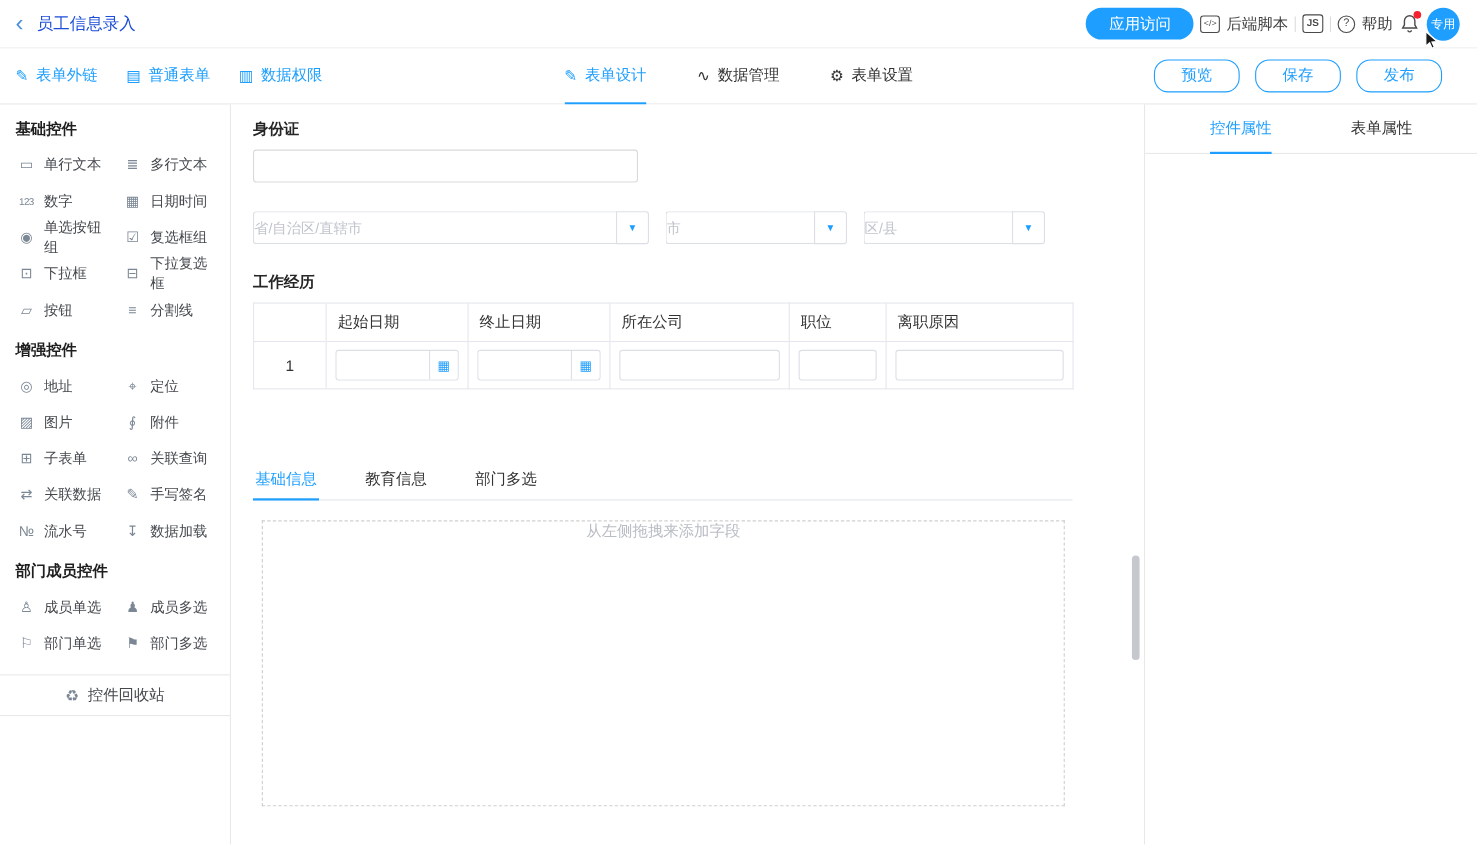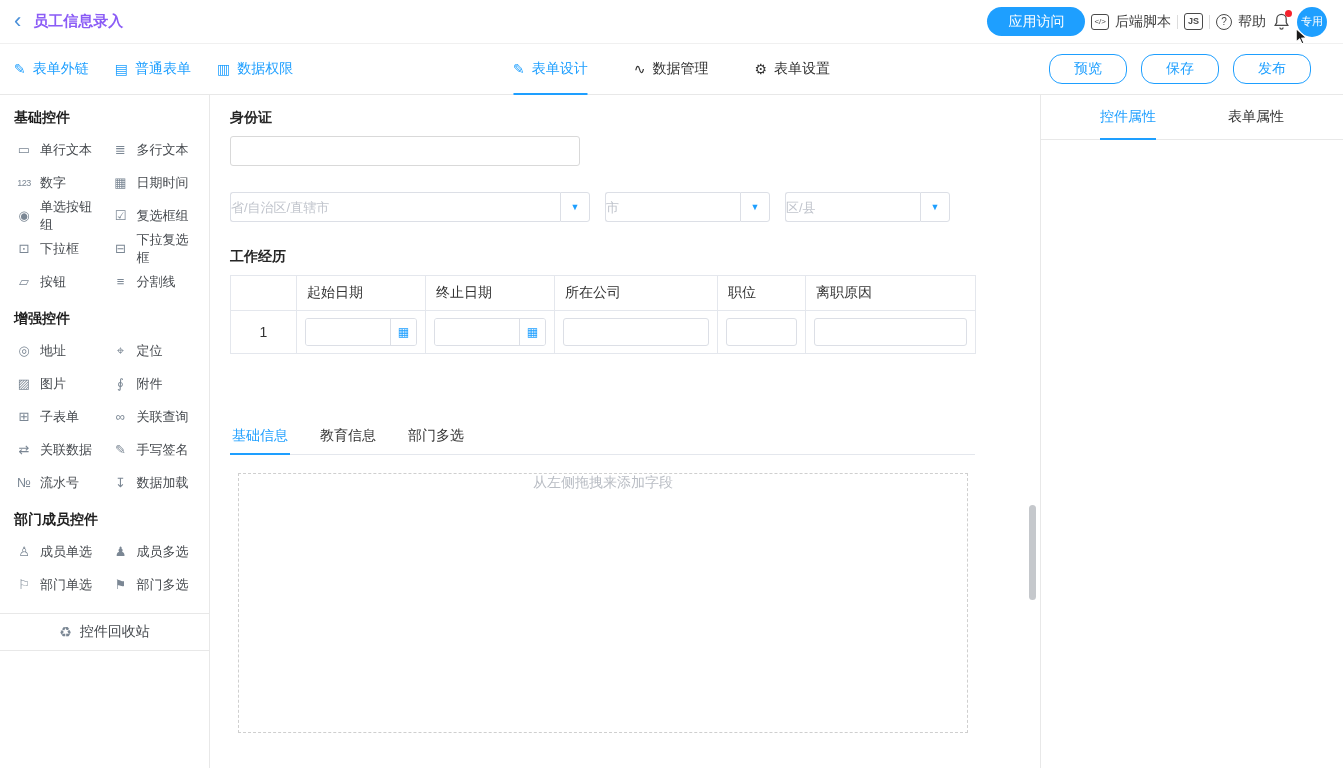--- a/index.html
+++ b/index.html
@@ -5,21 +5,21 @@
   *{box-sizing:border-box;margin:0;padding:0}
   :root{--accent:#1e9fff;--dot:#f5222d;--border:#e8e8e8;--input-border:#dcdfe6}
   html,body{width:1343px;height:768px}
   body{font-family:"Liberation Sans","DejaVu Sans",sans-serif;color:#333;background:#fff}
   .app{position:relative;width:1343px;height:768px;overflow:hidden;background:#fff}
 
   
   .app-header{height:44px;display:flex;align-items:center;justify-content:space-between;padding:0 16px 0 14px;border-bottom:1px solid #f0f0f0}
   .header-left{display:flex;align-items:center;gap:12px}
   .back{color:#4a90d9;font-size:22px;line-height:1;cursor:pointer;margin-top:-2px}
-  .app-title{font-size:15px;font-weight:bold;color:#8b5cf6}
+  .app-title{font-size:15px;font-weight:normal;color:#1d4ed8}
   .header-right{display:flex;align-items:center;gap:6px}
   .pill-btn{height:29px;padding:0 21px;border:none;border-radius:15px;background:var(--accent);color:#fff;font-size:14px;cursor:pointer}
   .hdr-item{display:flex;align-items:center;gap:6px;font-size:14px;color:#3d3d3d;cursor:pointer}
   .code-ico{border:1px solid #4a4a4a;border-radius:3px;font-size:8px;padding:3px 2px;line-height:1;color:#4a4a4a}
   .sq-ico{border:1px solid #4a4a4a;border-radius:3px;font-size:9px;font-weight:bold;padding:3px 3px;line-height:1;color:#4a4a4a;cursor:pointer}
   .vdiv{width:1px;height:14px;background:#dcdcdc}
   .q-ico{width:16px;height:16px;border:1px solid #4a4a4a;border-radius:50%;display:flex;align-items:center;justify-content:center;font-size:10px;color:#4a4a4a}
   .bell-wrap{position:relative;display:flex;cursor:pointer}
   .dot{position:absolute;top:-2px;right:-1px;width:7px;height:7px;border-radius:50%;background:var(--dot)}
   .avatar{width:30px;height:30px;border-radius:50%;background:var(--accent);color:#fff;font-size:11px;display:flex;align-items:center;justify-content:center;cursor:pointer}
@@ -66,21 +66,21 @@
   .exp-table{border-collapse:collapse;table-layout:fixed;width:745px}
   .exp-table th,.exp-table td{border:1px solid #e4e7ed;font-weight:normal;text-align:left;font-size:14px;color:#333}
   .exp-table th{height:35px;padding:0 10px;background:#fff}
   .exp-table td{height:43px;padding:6px 8px}
   .exp-table th.idx,.exp-table td.idx{text-align:center;border-right-style:dashed;padding:0}
   .cell-input{width:100%;height:28px;border:1px solid var(--input-border);border-radius:3px;outline:none;padding:0 6px;font-size:13px}
   .date-box{display:flex;height:28px;border:1px solid var(--input-border);border-radius:3px;overflow:hidden}
   .date-box input{flex:1;min-width:0;border:none;outline:none;padding:0 6px;font-size:13px}
   .cal-btn{width:26px;border-left:1px solid var(--input-border);display:flex;align-items:center;justify-content:center;color:var(--accent);font-size:12px;cursor:pointer;background:#fff}
 
-  .canvas-tabs{width:745px;margin-top:64px;height:37px;border-bottom:1px solid #e4e7ed;display:flex;gap:28px}
+  .canvas-tabs{width:745px;margin-top:64px;height:37px;border-bottom:1px solid #e4e7ed;display:flex;gap:40px}
   .c-tab{font-size:14px;color:#333;display:flex;align-items:center;position:relative;cursor:pointer;padding:0 2px}
   .c-tab.active{color:var(--accent)}
   .c-tab.active::after{content:"";position:absolute;left:0;right:0;bottom:-1px;height:2px;background:var(--accent)}
 
   .dropzone{margin-top:18px;margin-left:8px;width:730px;height:260px;border:1px dashed #cfcfcf;display:flex;align-items:flex-start;justify-content:center;font-size:14px;color:#b9bdc4}
   .scroll-thumb{position:absolute;right:4px;top:410px;width:7px;height:95px;border-radius:4px;background:#c5c8cc;cursor:pointer}
 
   
   .props{width:303px;border-left:1px solid var(--border);display:flex;flex-direction:column}
   .props-tabs{height:45px;border-bottom:1px solid var(--border);display:flex;justify-content:center;gap:72px}

